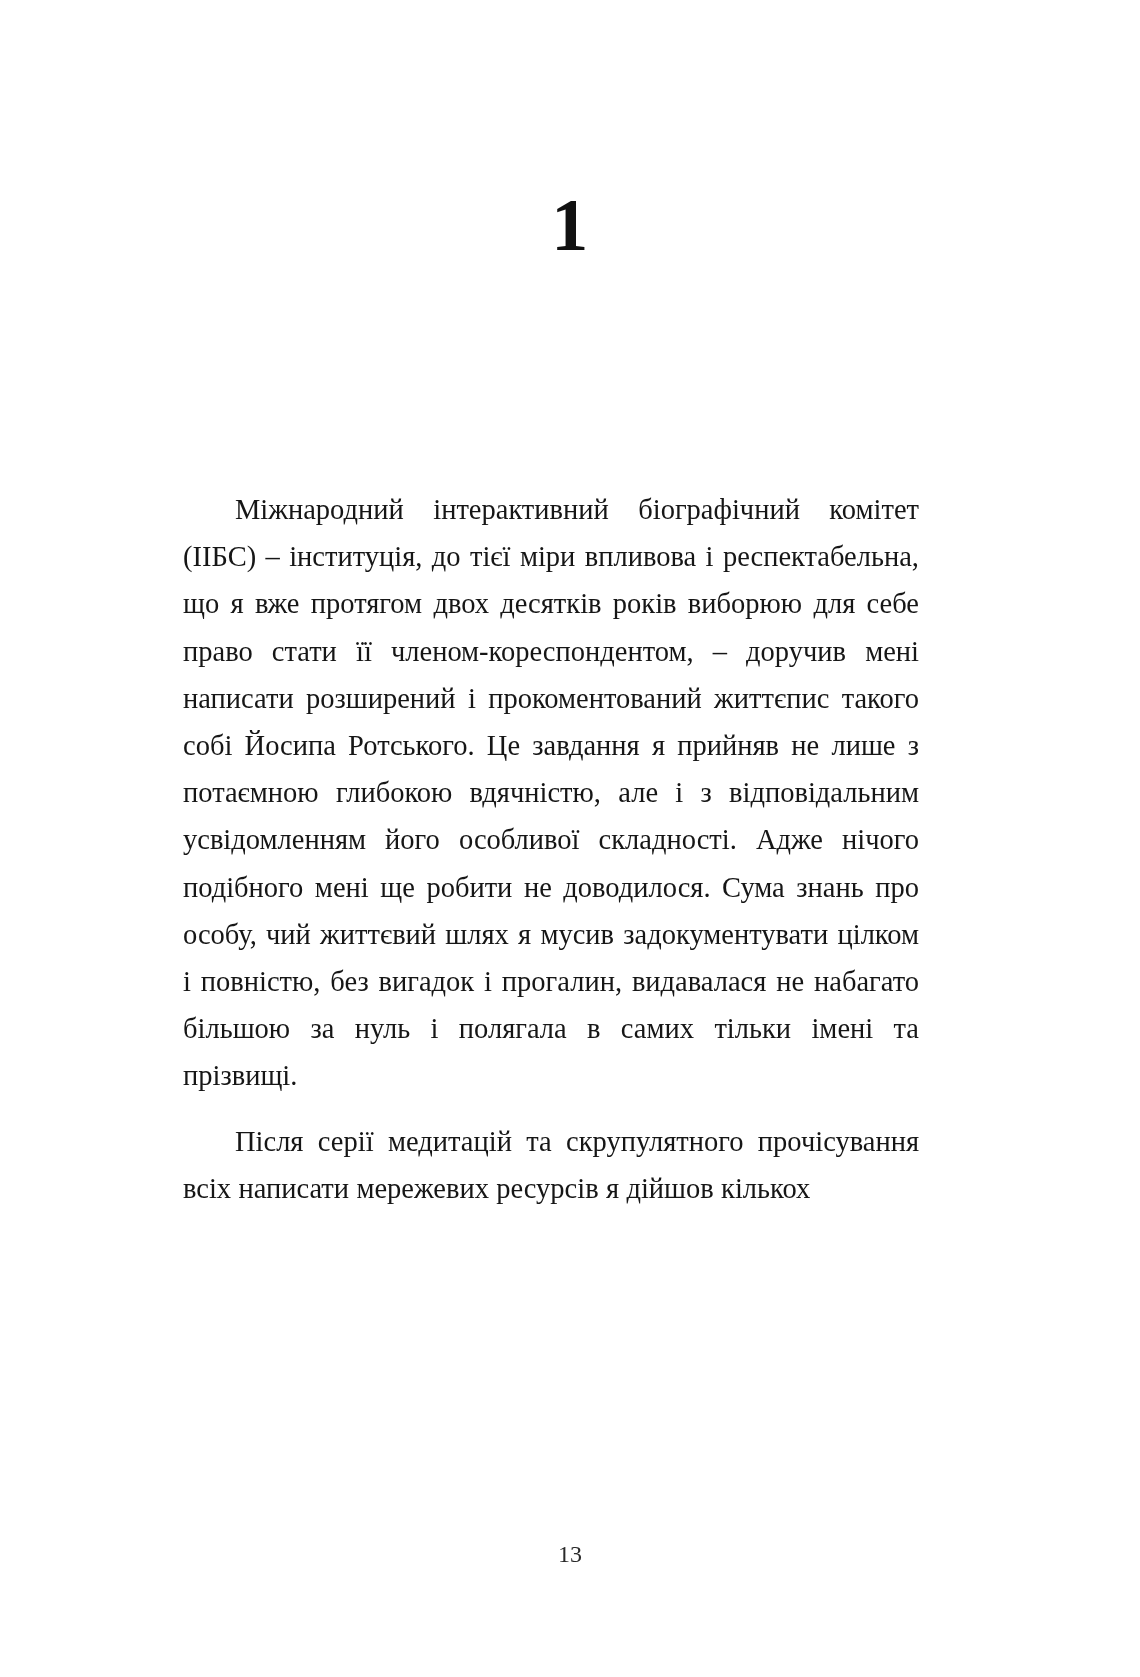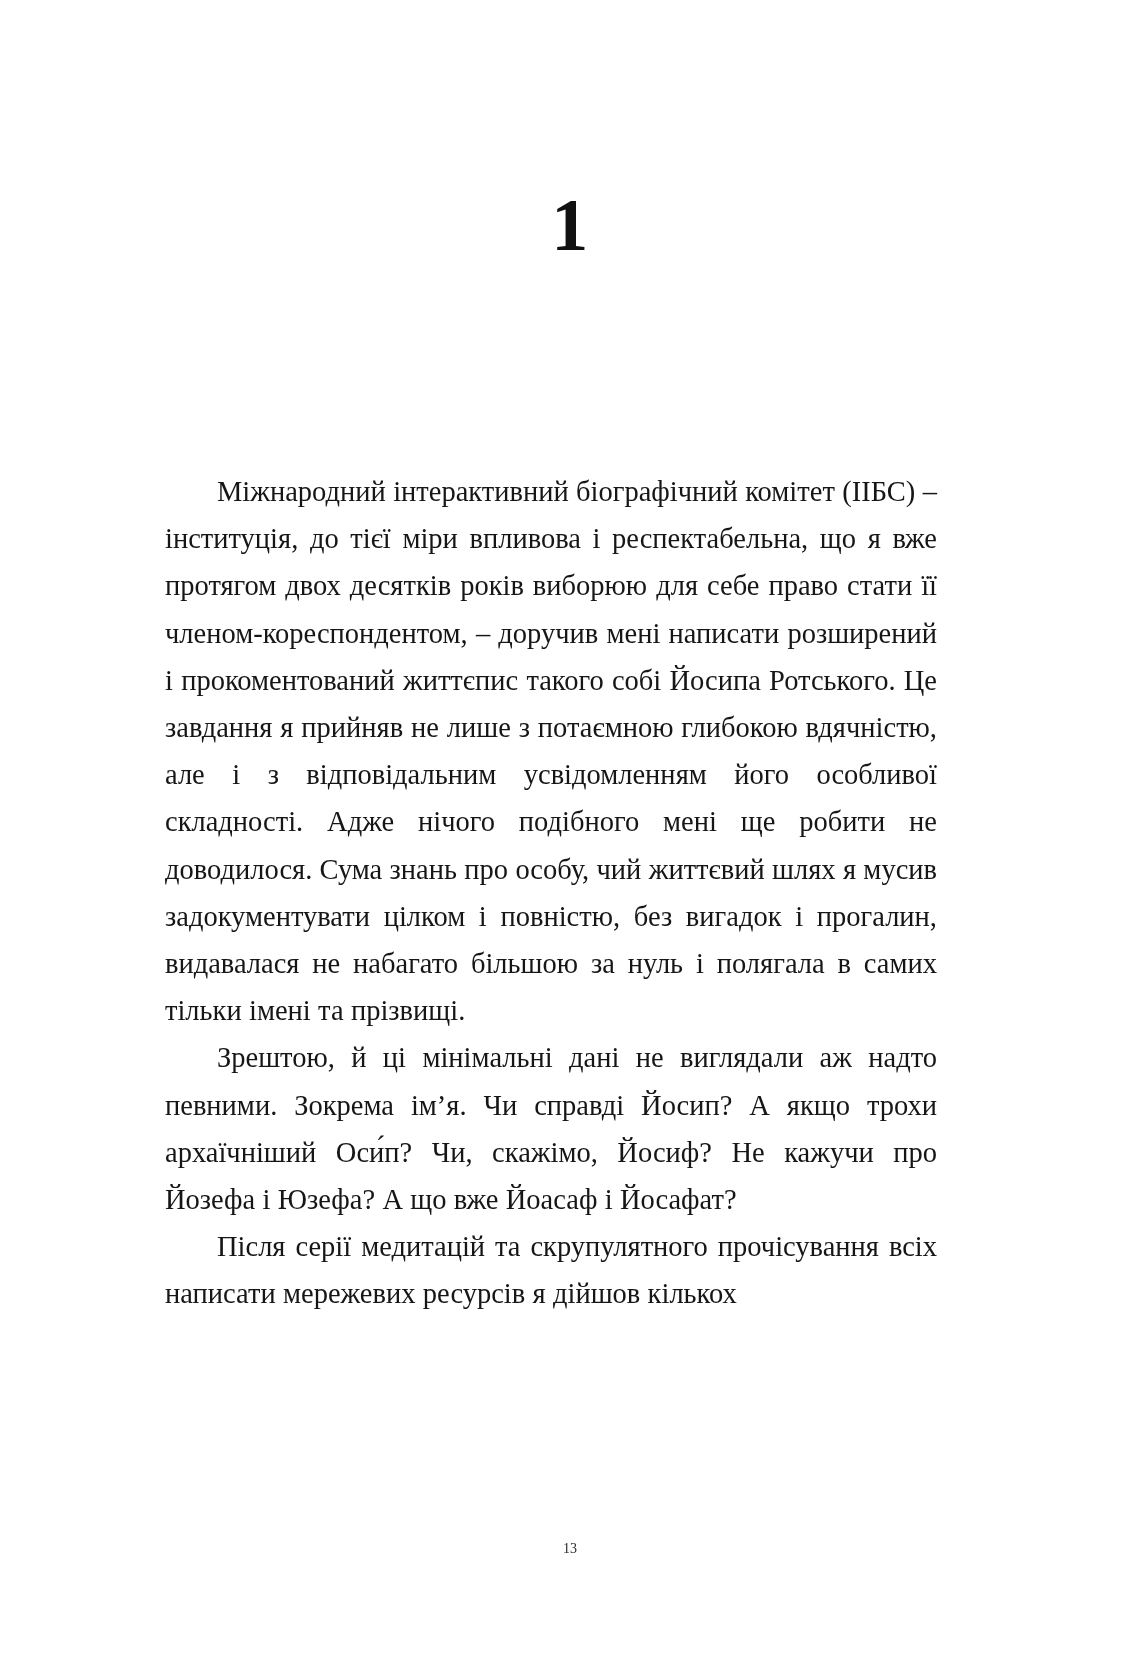--- a/index.html
+++ b/index.html
@@ -39,21 +39,21 @@
 
   
   .text-column {
     position: absolute;
     top: 468px;
     left: 165px;
     width: 772px;
   }
 
   .body-paragraph {
-    margin: 0;
+    margin: 18px;
     font-size: 28.5px;
     line-height: 47.2px;
     text-align: justify;
     text-justify: inter-word;
     text-indent: 52px;
     color: #161616;
     hyphens: manual;
     -webkit-hyphens: manual;
     word-spacing: 0.2px;
   }
@@ -64,33 +64,32 @@
 
   
 
   
   .folio {
     position: absolute;
     top: 1542px;
     left: 0;
     width: 1140px;
     text-align: center;
-    font-size: 14px;
+    font-size: 24px;
     line-height: 1;
     color: #2a2a2a;
   }
 </style>
 </head>
 <body>
 
 <div class="page">
 
   <div class="chapter-number">1</div>
 
   <div class="text-column">
     <p class="body-paragraph">Міжнародний інтерактивний біографічний комітет (ІІБС) – інституція, до тієї міри впливова і респектабельна, що я вже протягом двох десятків років виборюю для себе право стати її членом-кореспондентом, – доручив мені написати розширений і прокоментований життєпис такого собі Йосипа Ротського. Це завдання я прийняв не лише з потаємною глибокою вдячністю, але і з відповідальним усвідомленням його особливої складності. Адже нічого подібного мені ще робити не доводилося. Сума знань про особу, чий життєвий шлях я мусив задокументувати цілком і повністю, без вигадок і прогалин, видавалася не набагато більшою за нуль і полягала в самих тільки імені та прізвищі.</p>
-    <p class="body-paragraph">Зрештою, й ці мінімальні дані не виглядали аж надто певними. Зокрема ім’я. Чи справді Йосип? А якщо трохи архаїчніший Оси́п? Чи, скажімо, Йосиф? Не кажучи про Йозефа і Юзефа? А що вже Йоасаф і Йосафат?</p>
     <p class="body-paragraph">Після серії медитацій та скрупулятного прочісування всіх написати мережевих ресурсів я дійшов кількох</p>
   </div>
 
   <div class="folio">13</div>
 
 </div>
 
 </body></html>

